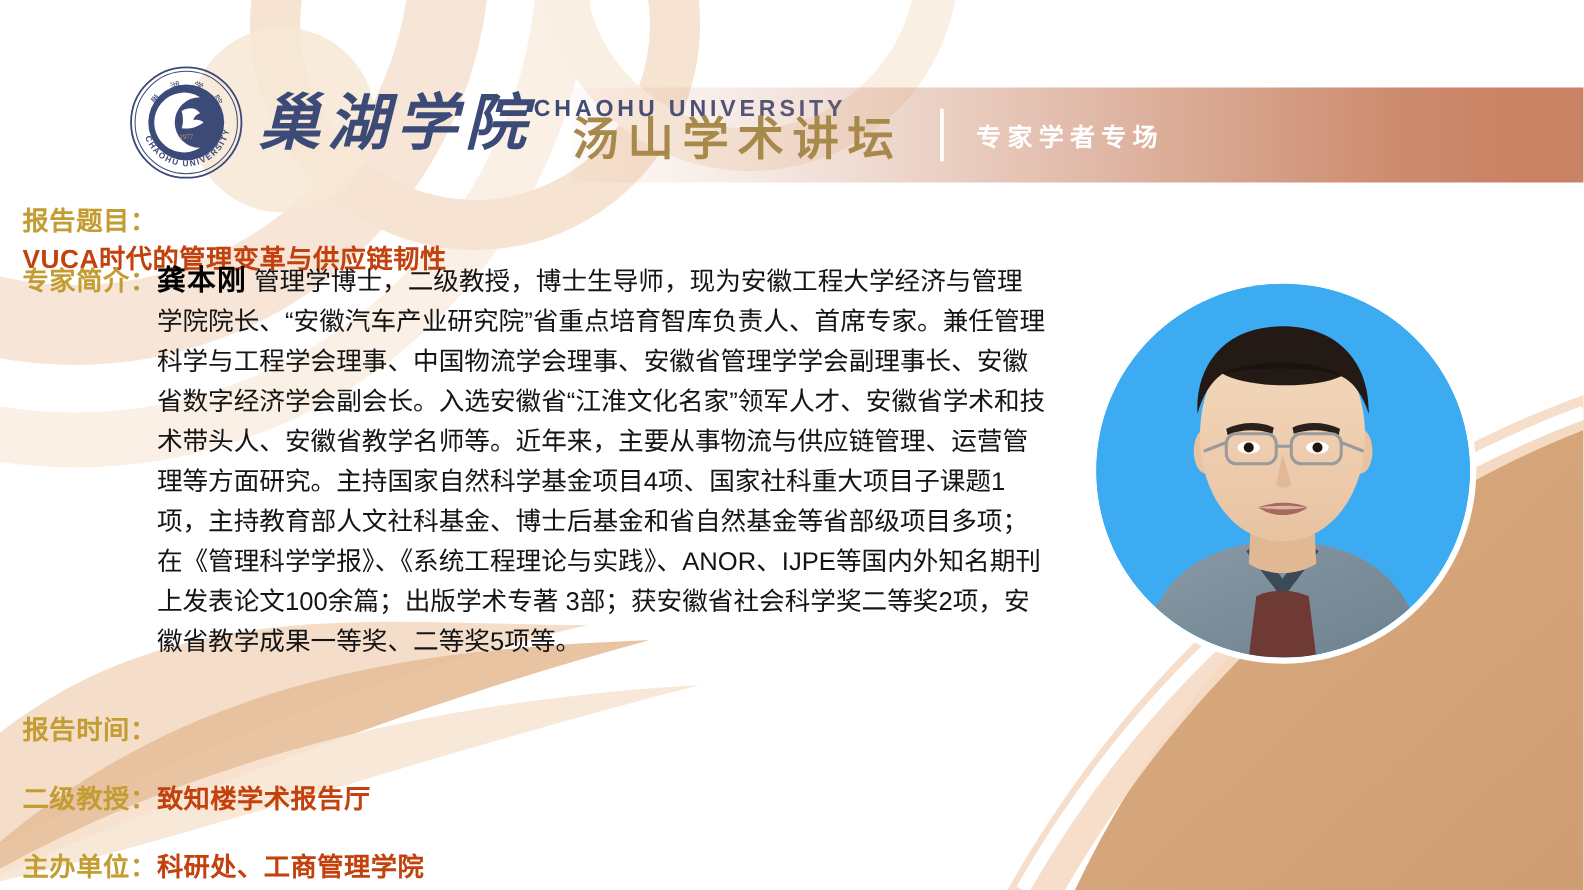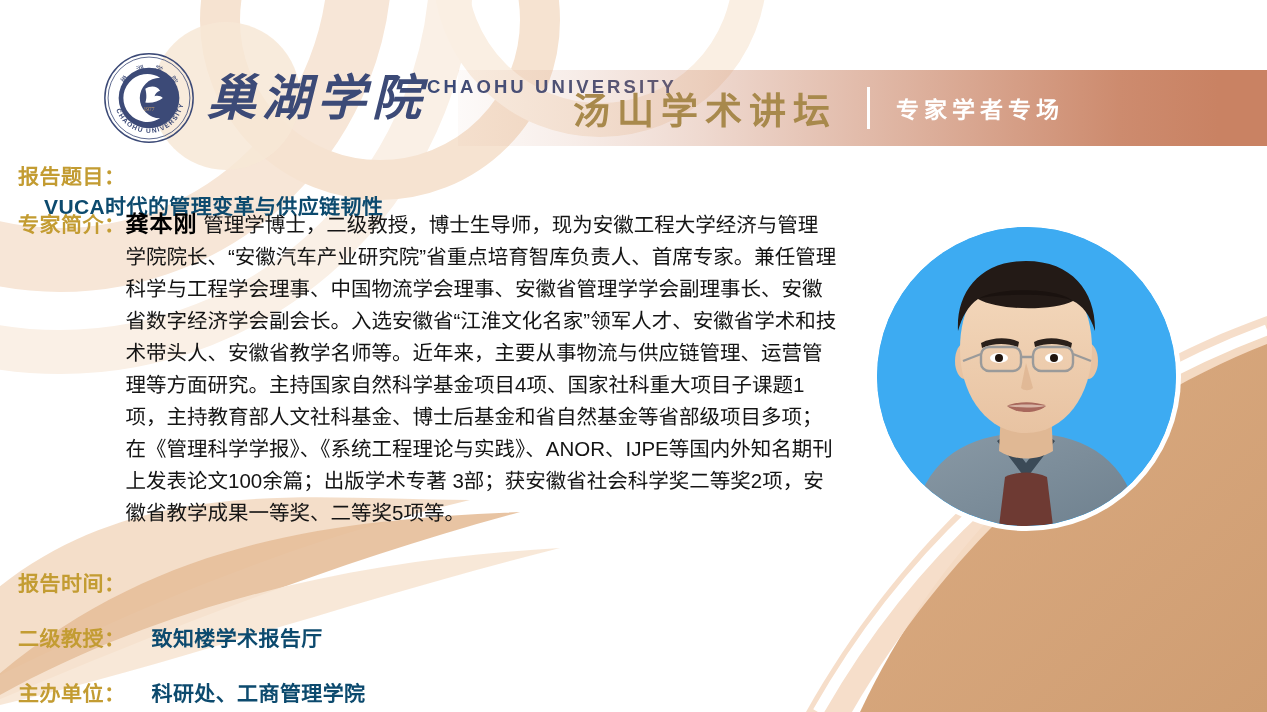--- a/index.html
+++ b/index.html
@@ -96,33 +96,32 @@
         rgba(201,130,99,1) 94%);
     display: flex;
     align-items: center;
   }
   .banner-title {
     font-family: "Liberation Sans", "DejaVu Sans", sans-serif;
     font-size: 37px;
     font-weight: 700;
     color: #a8894c;
     letter-spacing: 7px;
-    margin-left: 115px;
     white-space: nowrap;
   }
   .banner-divider {
     width: 3px;
     height: 42px;
     background: #ffffff;
     margin: 0 26px 0 30px;
     flex: 0 0 auto;
   }
   .banner-sub {
     font-family: "Liberation Serif", "DejaVu Serif", serif;
-    font-size: 23px;
+    font-size: 20px;
     font-weight: 700;
     color: #ffffff;
     letter-spacing: 5px;
     white-space: nowrap;
   }
 
   
   .content {
     position: absolute;
     left: 0;
@@ -138,24 +137,23 @@
     font-size: 21px;
     font-weight: 700;
     color: #c39c32;
     white-space: nowrap;
     flex: 0 0 auto;
     letter-spacing: 0.5px;
   }
   .value-strong {
     font-size: 21px;
     font-weight: 700;
-    color: #0c4a6e;
+    color: #c2410c;
     white-space: nowrap;
     letter-spacing: 0.4px;
-    margin-left: 26px;
   }
 
   
   #row-title { left: 18px; top: 10px; flex-direction: column; }
 
   
   #row-bio { left: 18px; top: 58px; width: 840px; }
   .bio-wrap {
     width: 712px;
   }

